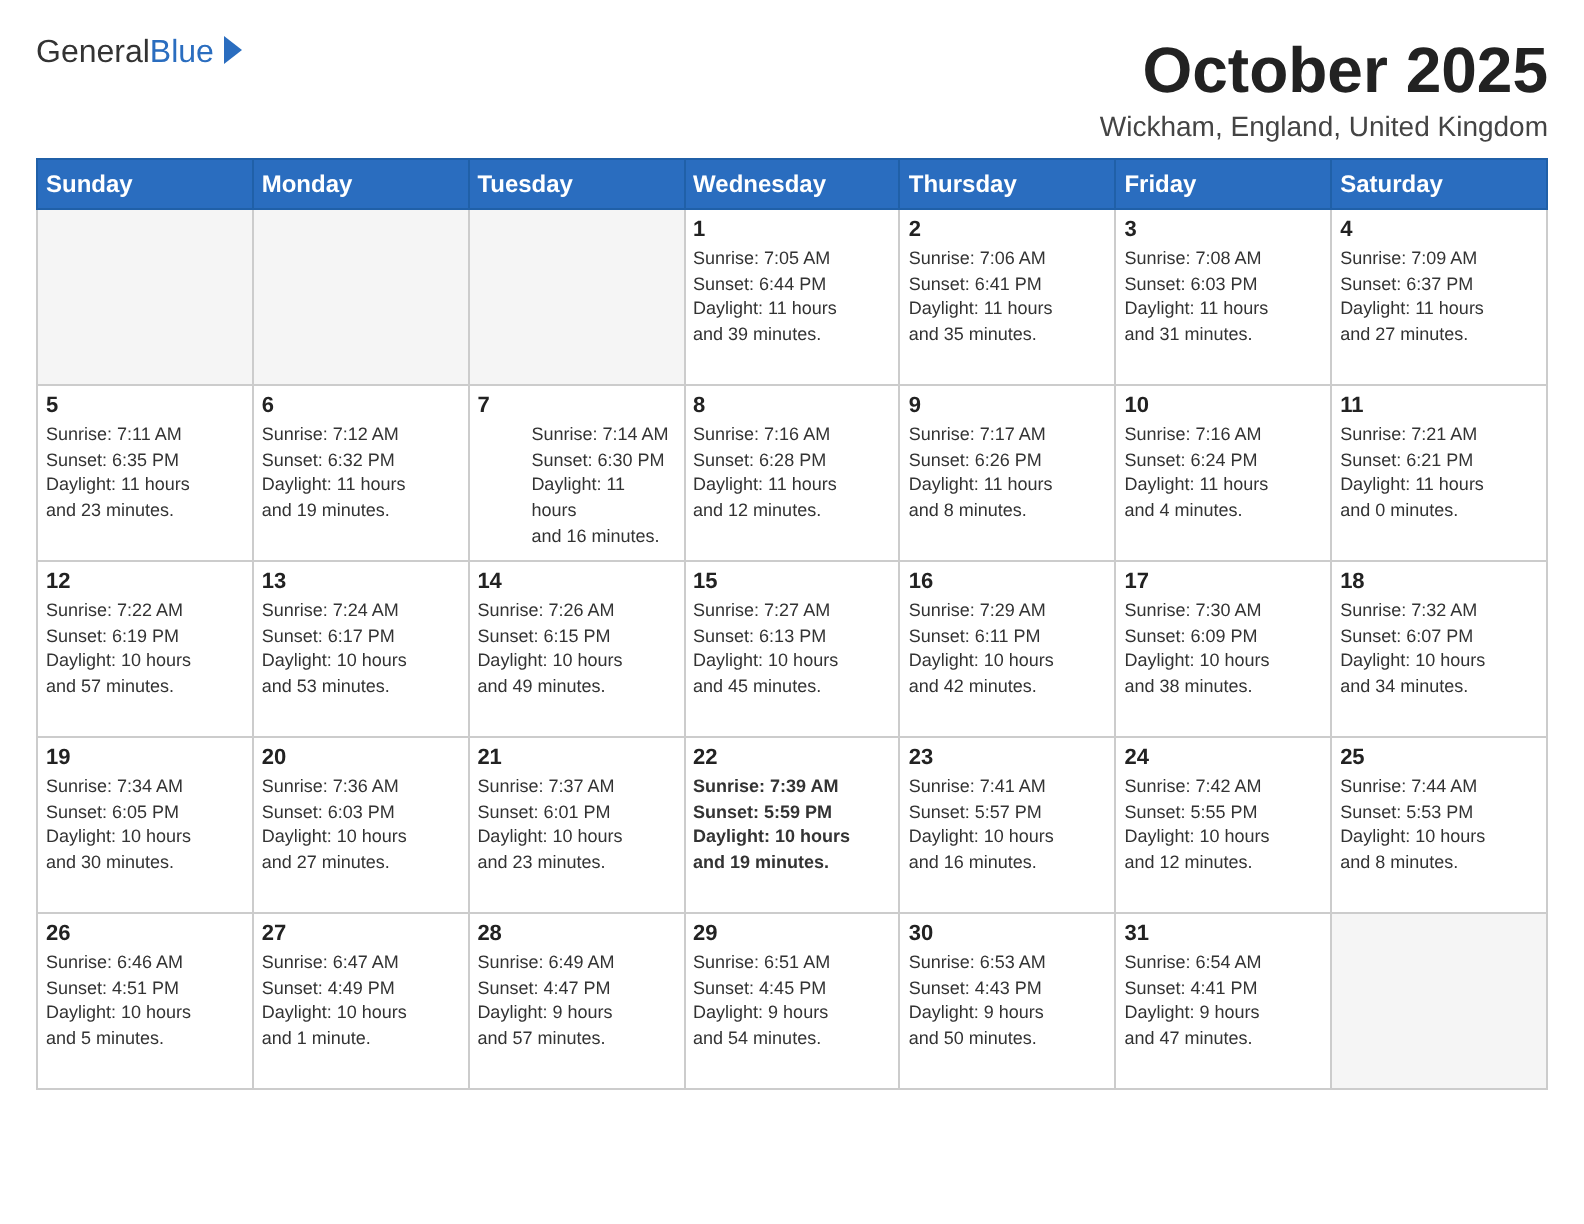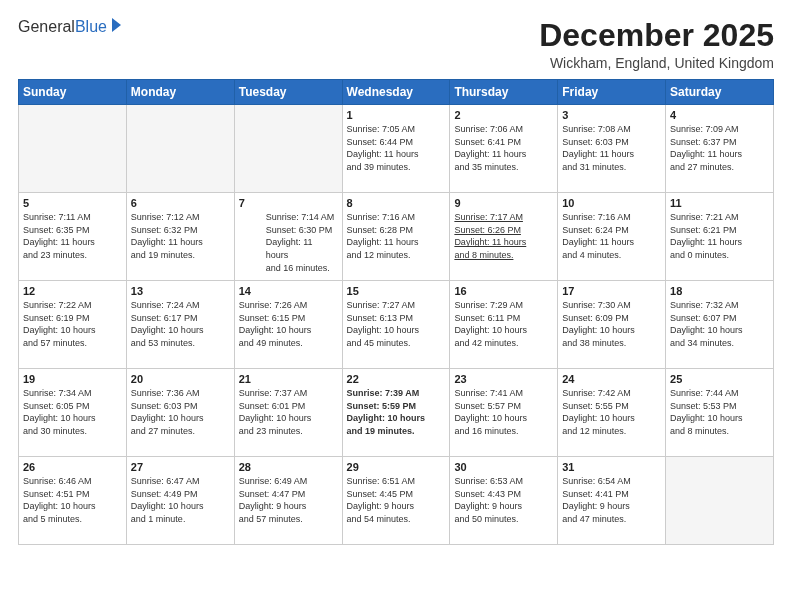--- a/index.html
+++ b/index.html
@@ -107,21 +107,21 @@
   <div class="header">
     <div class="logo">
       <div class="logo-wrapper">
         <div>
           <span class="logo-general">General</span><span class="logo-blue">Blue</span>
         </div>
         <div class="logo-triangle"></div>
       </div>
     </div>
     <div class="title-block">
-      <div class="month-title">December 2025</div>
+      <div class="month-title">October 2025</div>
       <div class="location">Wickham, England, United Kingdom</div>
     </div>
   </div>
 
   <table class="calendar">
     <thead>
       <tr>
       <th>Sunday</th>
           <th>Monday</th>
           <th>Tuesday</th>
@@ -189,21 +189,21 @@
           </td>
           <td>
             <span class="day-number">8</span>
             <div class="day-info" style="white-space: pre-line;">Sunrise: 7:16 AM
 Sunset: 6:28 PM
 Daylight: 11 hours
 and 12 minutes.</div>
           </td>
           <td>
             <span class="day-number">9</span>
-            <div class="day-info" style="white-space: pre-line; text-decoration: underline;">Sunrise: 7:17 AM
+            <div class="day-info" style="white-space: pre-line;">Sunrise: 7:17 AM
 Sunset: 6:26 PM
 Daylight: 11 hours
 and 8 minutes.</div>
           </td>
           <td>
             <span class="day-number">10</span>
             <div class="day-info" style="white-space: pre-line;">Sunrise: 7:16 AM
 Sunset: 6:24 PM
 Daylight: 11 hours
 and 4 minutes.</div>

